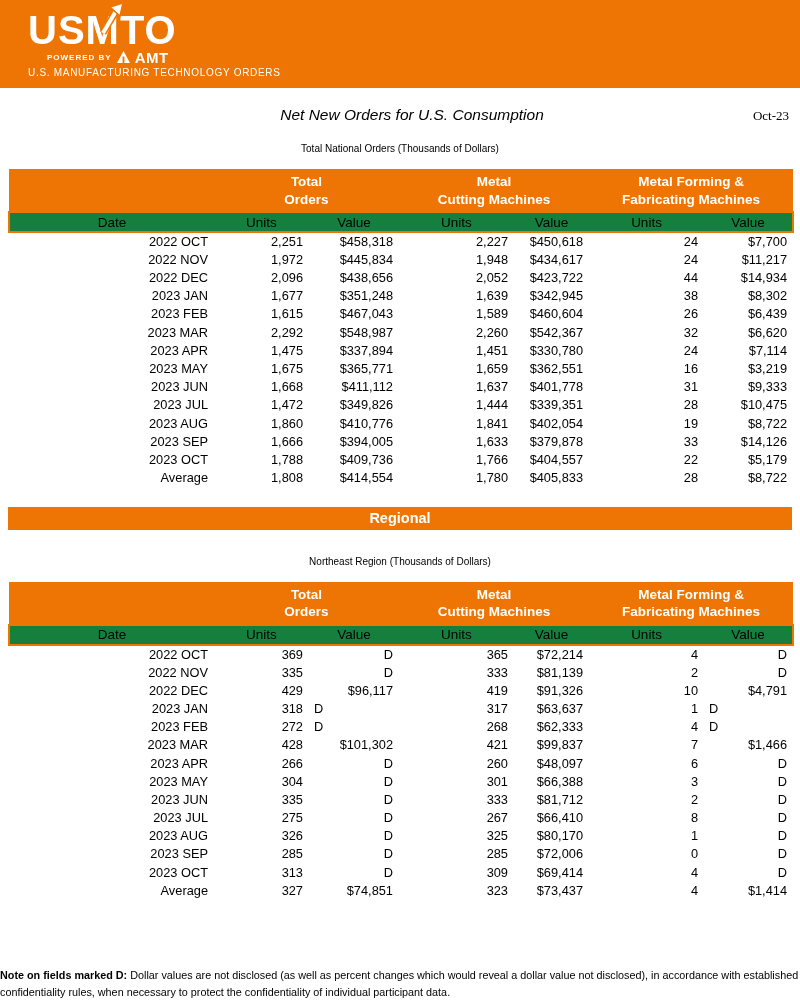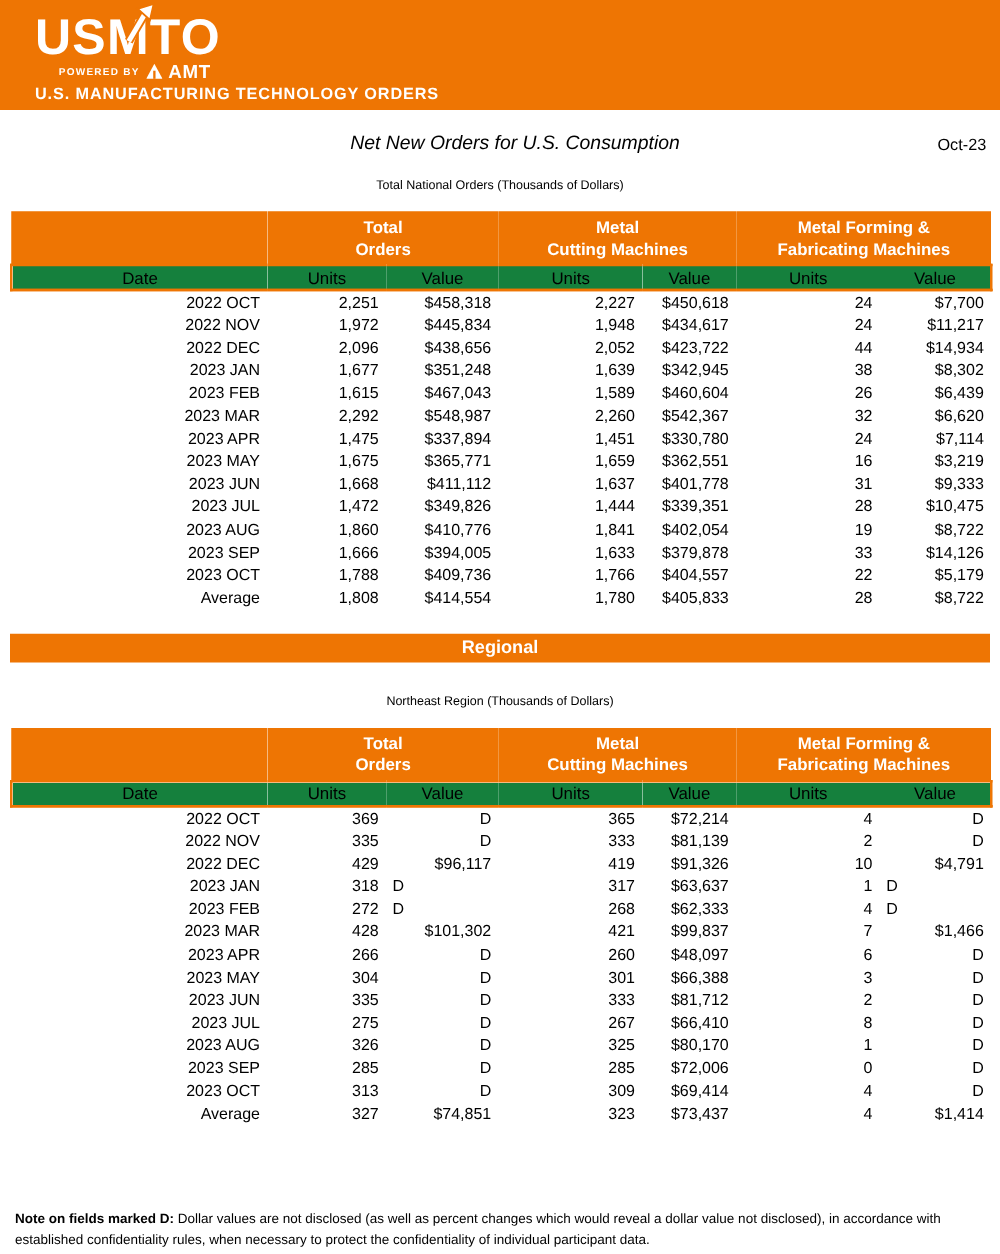--- a/index.html
+++ b/index.html
@@ -13,26 +13,26 @@
   
   .banner { position:relative; height:88px; background:var(--accent); color:#fff; }
   .logo-text {
     position:absolute; left:28px; top:10px;
     font-size:40px; font-weight:800; letter-spacing:1px; line-height:1;
   }
   .logo-arrow { position:absolute; left:99px; top:2px; }
   .powered-row { position:absolute; left:47px; top:50px; display:flex; align-items:center; gap:5px; }
   .powered-label { font-size:8px; font-weight:700; letter-spacing:1px; }
   .amt-text { font-size:15px; font-weight:800; letter-spacing:0.5px; line-height:1; }
-  .tagline { position:absolute; left:28px; top:67px; font-size:13px; font-weight:700; letter-spacing:0.7px; }
+  .tagline { position:absolute; left:28px; top:67px; font-size:10px; font-weight:400; letter-spacing:0.7px; }
 
   
   .title-row { position:relative; margin-top:18px; height:22px; }
   .report-title { position:absolute; left:0; right:0; text-align:center; font-style:italic; font-weight:500; font-size:15.5px;padding-left:24px; }
-  .report-date { position:absolute; right:11px; top:2px; font-size:13px; }
+  .report-date { position:absolute; right:11px; top:2px; font-size:13px;font-family:Liberation Serif, serif; }
 
   .section-title { margin-top:15px; text-align:center; font-size:10px; }
 
   
   table.orders { width:784px; margin:15px 8px 0; border-collapse:collapse; table-layout:fixed; }
   table.orders th, table.orders td { overflow:hidden; white-space:nowrap; }
   tr.group-row th {
     background:var(--accent); color:#fff; font-weight:700; font-size:13.5px;
     line-height:1.3; padding:4px 0 3px; text-align:center;
   }
@@ -46,21 +46,21 @@
   tbody.data td.d-left { text-align:left; padding-left:5px; }
 
   
   .regional-banner {
     margin:20px 8px 0; background:var(--accent); color:#fff;
     font-weight:700; font-size:14.5px; text-align:center; padding:3px 0 4px;
   }
   .section-title.ne { margin-top:26px; }
 
   
-  .footnote { margin:68px 12px 0; font-size:10.8px; line-height:1.5; color:#000; }
+  .footnote { margin:68px 0 0; font-size:10.8px; line-height:1.5; color:#000; }
   .footnote .lead { font-weight:700; }
 </style>
 </head>
 <body>
 
 <div class="banner">
   <div class="logo-text">USMTO</div>
   <div class="logo-arrow">
     <svg width="26" height="34" viewBox="0 0 26 34">
       <path d="M4 31 L17 9" stroke="#EE7503" stroke-width="7" fill="none"></path>

